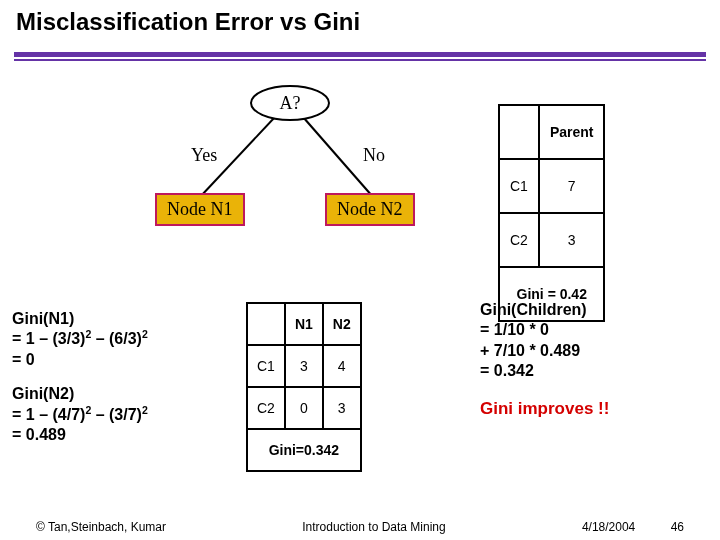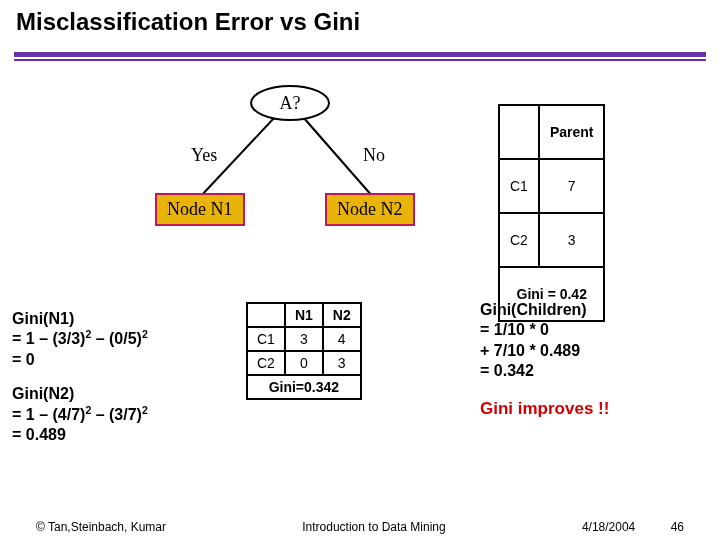--- a/index.html
+++ b/index.html
@@ -69,21 +69,21 @@
   }
   .calc-left .block2 { margin-top: 14px; }
   sup { font-size: 0.66em; line-height: 0; }
 
   
   .table-child {
     position: absolute; left: 246px; top: 302px;
     border-collapse: collapse; font-size: 14px; font-family: Arial, sans-serif;
   }
   .table-child td, .table-child th {
-    border: 2px solid #000; padding: 3px 9px; text-align: center;
+    border: 2px solid #000; padding: 12px 9px; text-align: center;
   }
   .table-child th { font-weight: bold; }
   .table-child .blank { border-top: 2px solid #000; border-left: 2px solid #000; background:#fff; }
   .table-child .lbl { text-align: left; }
   .table-child .foot td { font-weight: bold; border-radius: 8px; }
 
   
   .calc-right {
     position: absolute; left: 480px; top: 300px;
     font-family: Arial, sans-serif; font-size: 16px; font-weight: bold;
@@ -140,21 +140,21 @@
       <td>3</td>
       </tr>
   <tr class="foot">
         <td colspan="2">Gini = 0.42</td>
       </tr>
 </tbody>
   </table>
 
 <div class="calc-left">
   <div>Gini(N1)</div>
-  <div><span>= 1 – (3/3)</span><sup>2</sup><span> – (0/5)</span><sup>2</sup></div>
+  <div><span>= 1 – (3/3)</span><sup>2</sup><span> – (6/3)</span><sup>2</sup></div>
   <div>= 0</div>
   <div class="block2">
     <div>Gini(N2)</div>
     <div><span>= 1 – (4/7)</span><sup>2</sup><span> – (3/7)</span><sup>2</sup></div>
     <div>= 0.489</div>
   </div>
 </div>
 
 <table class="table-child">
   <tbody>

